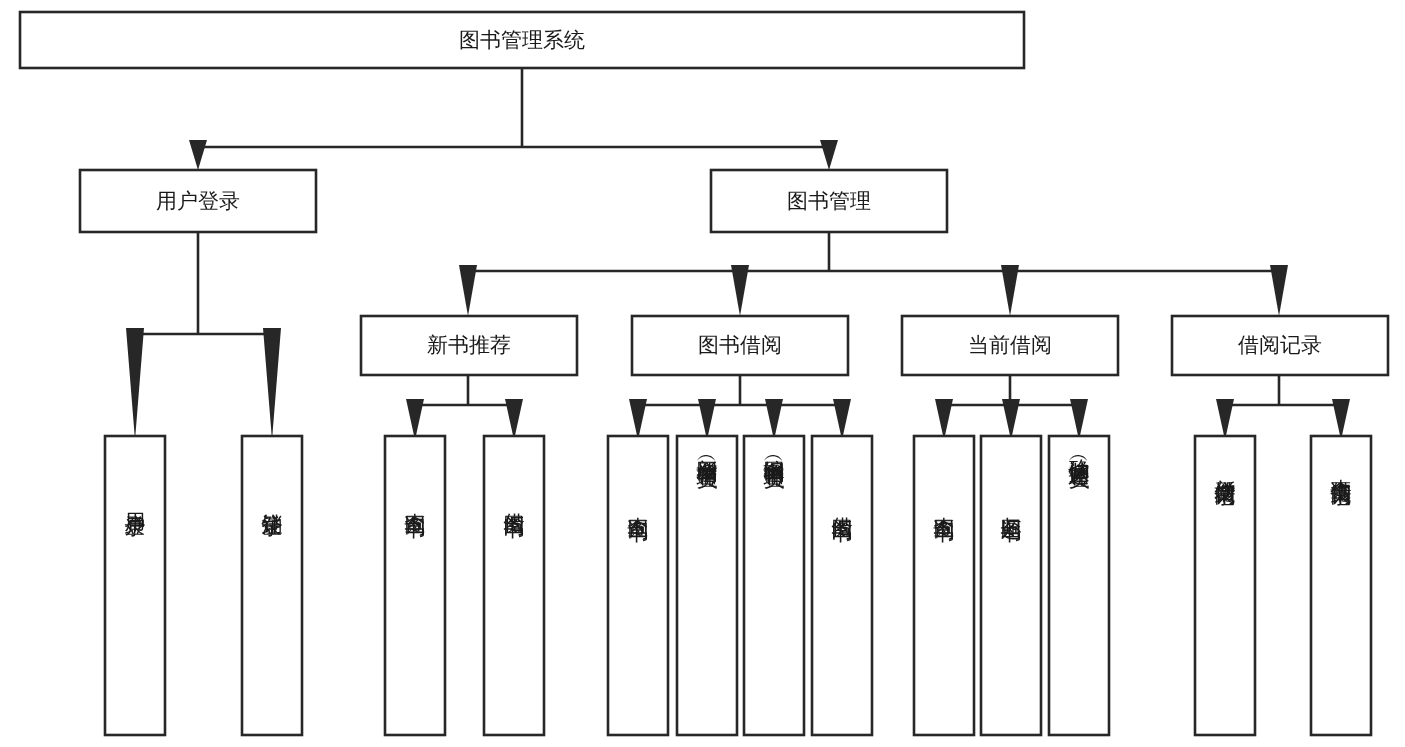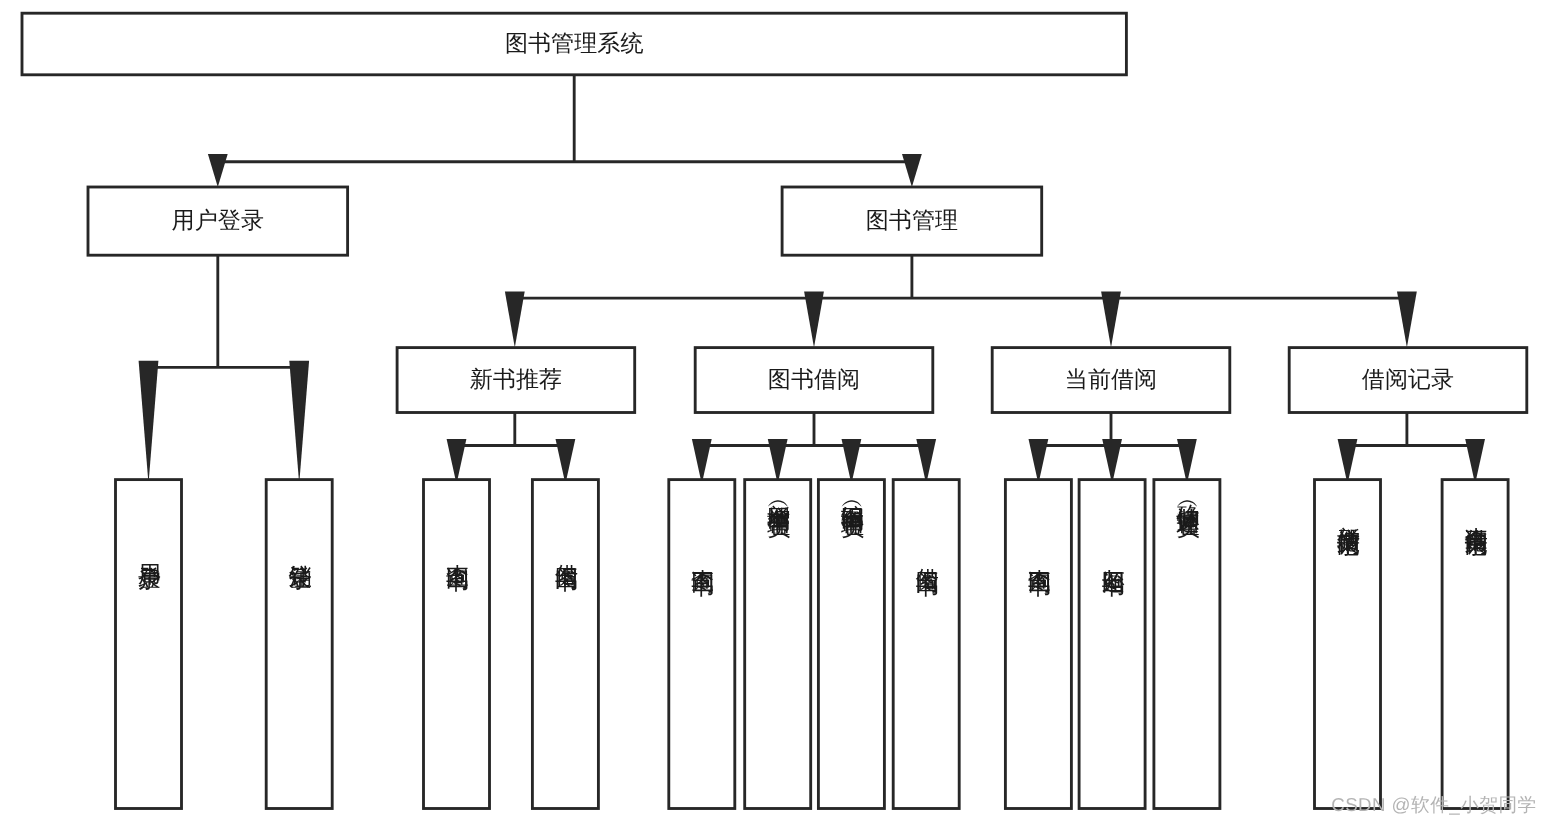--- a/index.html
+++ b/index.html
@@ -235,14 +235,13 @@
     <span class="leaf-label">确认归还（管理员）</span>
   </div>
 
   <div class="leaf-label-wrap" style="left:1195px; top:462px; width:60px; height:273px;">
     <span class="leaf-label">新增借阅记录</span>
   </div>
   <div class="leaf-label-wrap" style="left:1311px; top:462px; width:60px; height:273px;">
     <span class="leaf-label">查询借阅记录</span>
   </div>
 
-  <div class="watermark">CSDN @软件_小贺同学</div>
 </div>
 
 </body></html>

